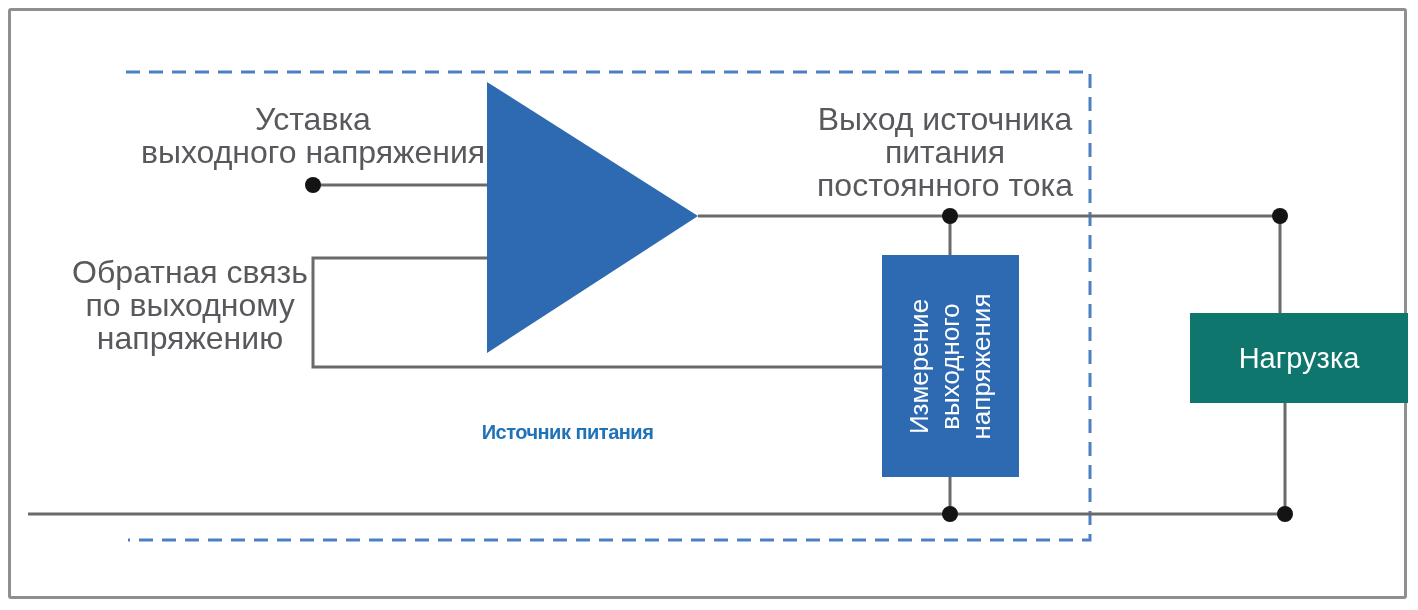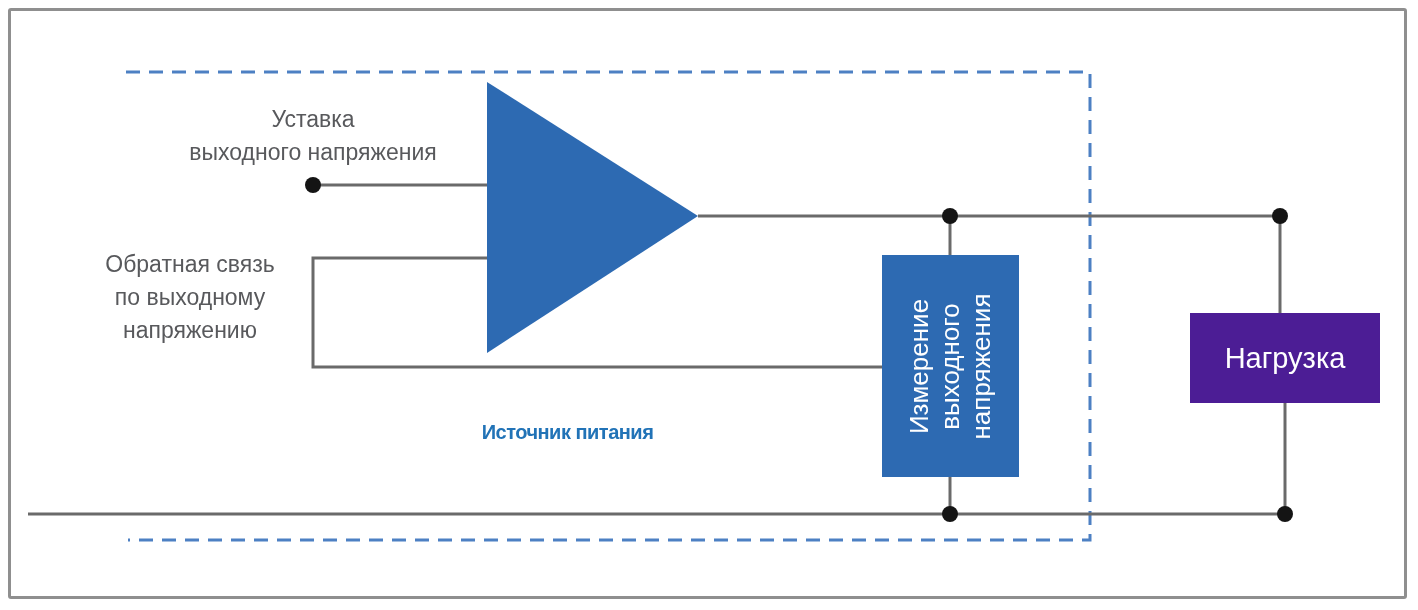--- a/index.html
+++ b/index.html
@@ -27,21 +27,21 @@
     background: #ffffff;
   }
   svg.wires {
     position: absolute;
     left: 0; top: 0;
     width: 1418px; height: 610px;
   }
   .label {
     position: absolute;
     color: #58595c;
-    font-size: 23px;
+    font-size: 32px;
     line-height: 33px;
     text-align: center;
     white-space: pre-line;
   }
   .source-label {
     position: absolute;
     color: #2173b7;
     font-size: 20px;
     font-weight: bold;
     text-align: center;
@@ -62,22 +62,22 @@
   }
   .measure-box .vtext {
     transform: rotate(-90deg);
     font-size: 26px;
     line-height: 31px;
     white-space: pre-line;
     width: 210px;
   }
   .load-box {
     left: 1190px; top: 313px;
-    width: 190px; height: 90px;
-    background: #4c1d95;
+    width: 218px; height: 90px;
+    background: #0f766e;
     font-size: 29px;
   }
 </style>
 </head>
 <body>
 
 <div class="stage">
 
   <div class="outer-frame"></div>
 
@@ -99,24 +99,27 @@
     <circle cx="313" cy="185" r="8" fill="#141414"></circle>
     <circle cx="950" cy="216" r="8" fill="#141414"></circle>
     <circle cx="1280" cy="216" r="8" fill="#141414"></circle>
     <circle cx="950" cy="514" r="8" fill="#141414"></circle>
     <circle cx="1285" cy="514" r="8" fill="#141414"></circle>
   </svg>
 
   <div class="label" style="left:133px; top:103px; width:360px;">Уставка
 выходного напряжения</div>
 
-  <div class="label" style="left:40px; top:248px; width:300px;">Обратная связь
+  <div class="label" style="left:40px; top:256px; width:300px;">Обратная связь
 по выходному
 напряжению</div>
 
+  <div class="label" style="left:785px; top:103px; width:320px;">Выход источника
+питания
+постоянного тока</div>
 
   <div class="source-label" style="left:415px; top:421px; width:305px;">Источник питания</div>
 
   <div class="box measure-box">
     <div class="vtext">Измерение
 выходного
 напряжения</div>
   </div>
 
   <div class="box load-box">

